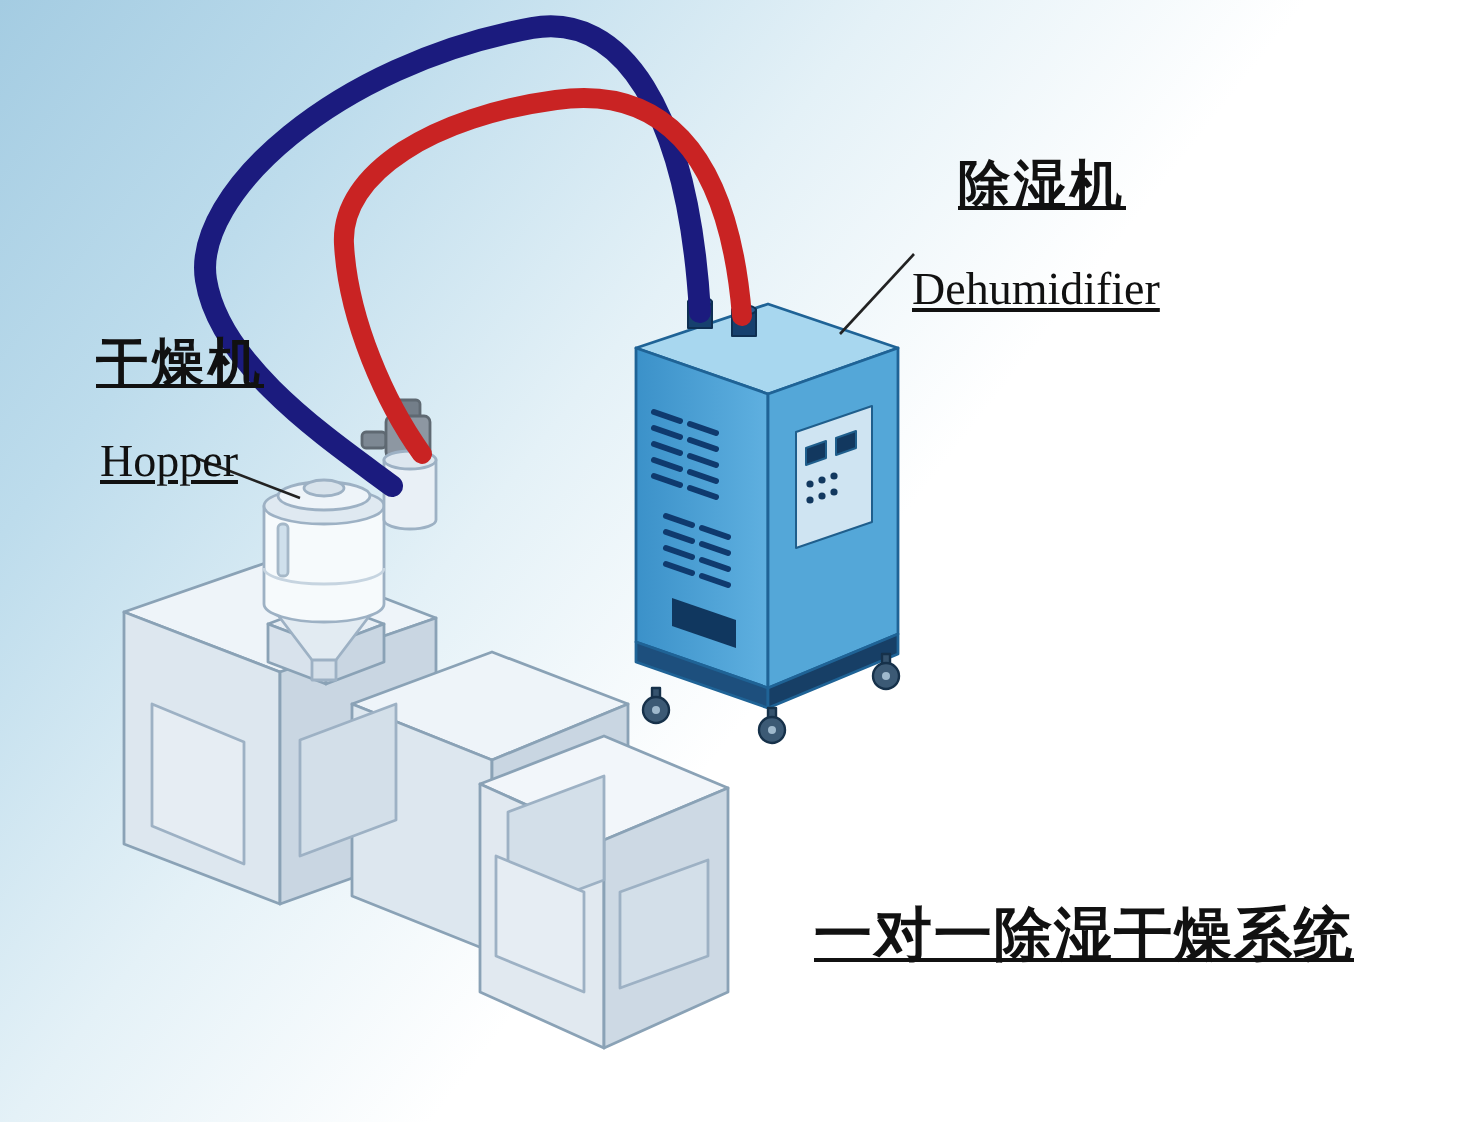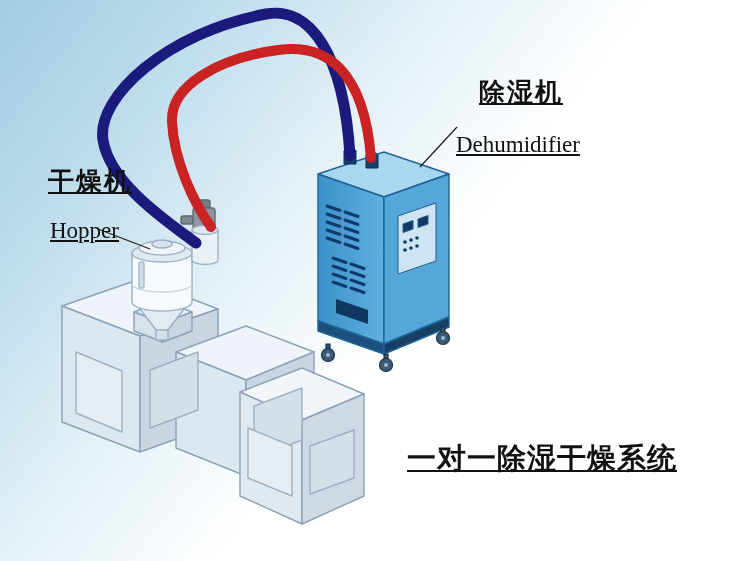--- a/index.html
+++ b/index.html
@@ -17,21 +17,21 @@
   .lbl-dryer-cn{left:48px;top:168px;font-size:26px;letter-spacing:2px;}
   .lbl-dryer-en{left:50px;top:199px;font-size:23px;margin-top:20px;}
   .lbl-dehu-cn{left:479px;top:79px;font-size:26px;letter-spacing:2px;}
   .lbl-dehu-en{left:456px;top:109px;font-size:23px;margin-top:24px;}
   .watermark{
     left:268px;top:254px;font-size:42px;font-weight:bold;
     color:rgba(255,255,255,0.95);letter-spacing:3px;
     text-shadow:0 0 3px rgba(120,145,165,0.45);
     font-family:"Liberation Sans","DejaVu Sans",sans-serif;
   }
-  .lbl-sys-cn{left:407px;top:443px;font-size:29px;letter-spacing:1px;}
+  .lbl-sys-cn{left:407px;top:453px;font-size:29px;letter-spacing:1px;}
   .lbl-sys-en{left:413px;top:493px;font-size:24px;}
 </style>
 </head>
 <body>
 
 <div class="stage">
 
   <svg viewBox="0 0 729 561">
     <defs>
       <linearGradient id="cabFront" x1="0" y1="0" x2="1" y2="0">

